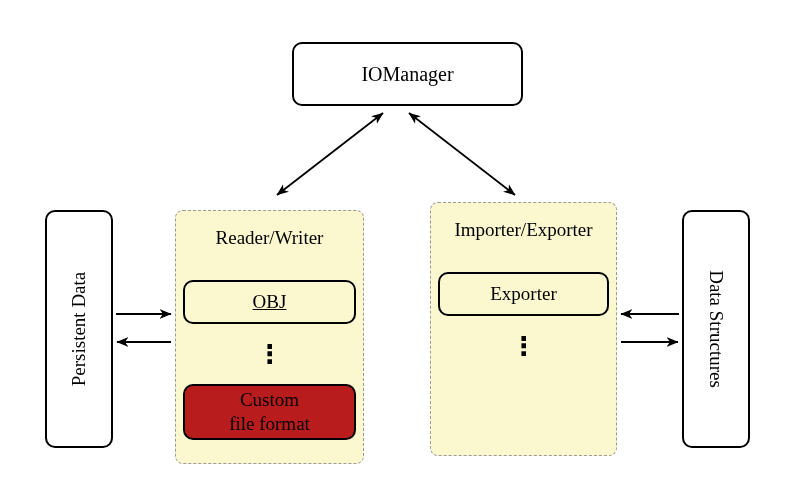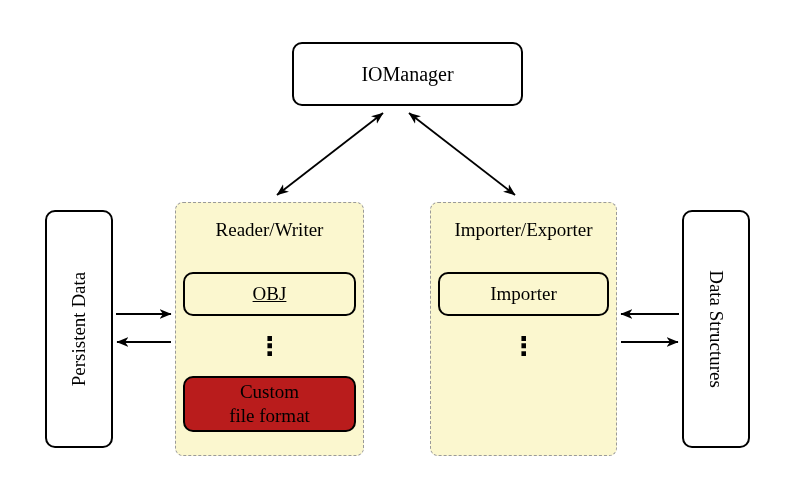--- a/index.html
+++ b/index.html
@@ -15,21 +15,21 @@
   .vnode{position:absolute;border:2.5px solid #000;border-radius:10px;background:#fff;
     box-sizing:border-box;display:flex;align-items:center;justify-content:center;}
   .vnode-left{left:45px;top:210px;width:68px;height:238px;}
   .vnode-right{left:682px;top:210px;width:68px;height:238px;}
   .vtext{white-space:nowrap;font-size:19px;}
   .vtext.up{transform:rotate(-90deg);}
   .vtext.down{transform:rotate(90deg);}
   .group{
     position:absolute;border:1.6px dashed #9a9a9a;border-radius:8px;box-sizing:border-box;
   }
-  .group-left{left:175px;top:202px;width:189px;height:254px;padding-left:8px;}
+  .group-left{left:175px;top:210px;width:189px;height:254px;padding-left:8px;}
   .group-right{left:430px;top:202px;width:187px;height:254px;}
   .group-title{position:absolute;top:16px;left:0;right:0;text-align:center;font-size:19px;}
   .inner{
     position:absolute;left:7px;right:7px;border:2.5px solid #000;border-radius:10px;
     display:flex;align-items:center;justify-content:center;text-align:center;
     box-sizing:border-box;font-size:19px;line-height:1.25;white-space:pre-line;
   }
   .inner-top{top:69px;height:44px;}
   .inner-bottom{top:173px;height:56px;}
   .dots{
@@ -79,17 +79,17 @@
   <div class="group group-left" style="background: rgb(251, 247, 207); border-color: rgb(154, 154, 154);">
     <div class="group-title">Reader/Writer</div>
     <div class="inner inner-top" style="background: rgb(251, 247, 207); text-decoration: underline;">OBJ</div>
     <div class="dots">⋮</div>
     <div class="inner inner-bottom" style="background: #b91c1c;">Custom
 file format</div>
   </div>
 
   <div class="group group-right" style="background: rgb(251, 247, 207); border-color: rgb(154, 154, 154);">
     <div class="group-title">Importer/Exporter</div>
-    <div class="inner inner-top" style="background: rgb(251, 247, 207);">Importer</div>
+    <div class="inner inner-top" style="background: rgb(251, 247, 207);">Exporter</div>
     <div class="dots">⋮</div>
   </div>
 
 </div>
 
 </body></html>

